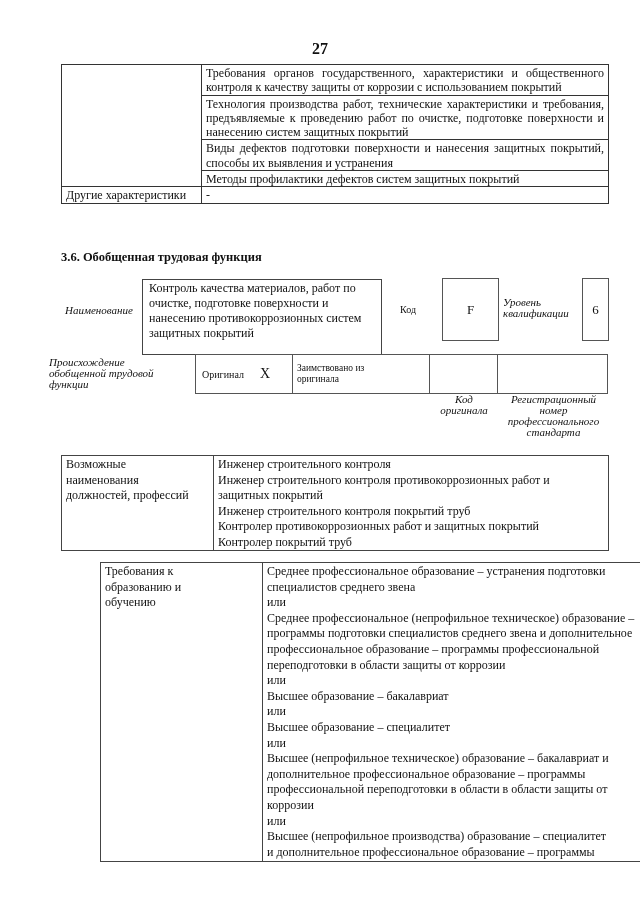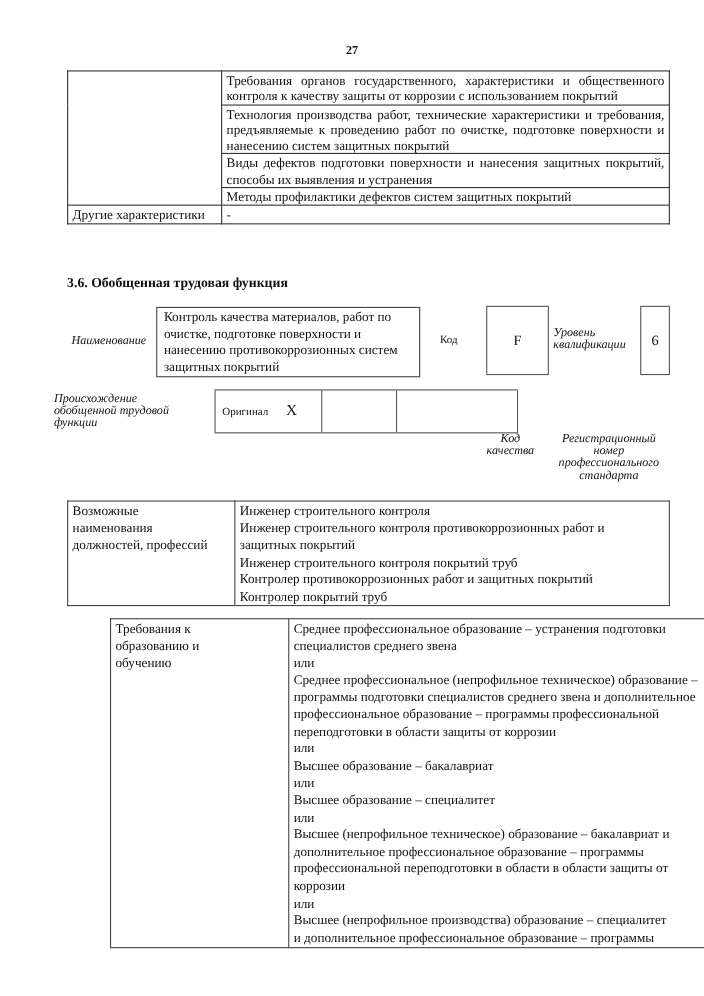--- a/index.html
+++ b/index.html
@@ -2,34 +2,34 @@
 <html><head>
   <meta charset="utf-8">
   <style>
     html, body { margin: 0; padding: 0; background: #ffffff; }
     body {
       width: 640px; height: 905px; position: relative; overflow: hidden;
       font-family: "Liberation Serif", "DejaVu Serif", serif;
       color: #111;
     }
     .abs { position: absolute; }
-    .page-num { left: 0; width: 640px; top: 40px; text-align: center; font-size: 11px; font-weight: bold; }
+    .page-num { left: 0; width: 640px; top: 40px; text-align: center; font-size: 16px; font-weight: bold; }
 
     
     table { border-collapse: collapse; }
     .t1 { left: 61px; top: 64px; width: 548px; font-size: 12px; line-height: 14.3px; }
     .t1 td { border: 1px solid #333; vertical-align: top; padding: 1px 4px 0 4px; }
     .t1 td.lc { width: 131px; margin-left: 45px; }
     .t1 td.rc { text-align: justify; }
 
     .section-title { left: 61px; top: 250px; font-size: 12.5px; font-weight: bold; text-align: center; }
 
     .lbl-sm { font-size: 11px; line-height: 11px; font-style: italic; }
     .name-label { left: 65px; top: 305px; }
-    .name-box { left: 142px; top: 279px; width: 240px; height: 64px; border: 1px solid #444; font-size: 12px; line-height: 15px; padding: 1px 6px; box-sizing: border-box; }
+    .name-box { left: 142px; top: 279px; width: 240px; height: 76px; border: 1px solid #444; font-size: 12px; line-height: 15px; padding: 1px 6px; box-sizing: border-box; }
     .code-label { left: 400px; top: 304px; font-size: 10px; }
     .code-box { left: 442px; top: 278px; width: 57px; height: 63px; border: 1px solid #555; box-sizing: border-box; display: flex; align-items: center; justify-content: center; font-size: 13px; }
     .level-label { left: 503px; top: 297px; }
     .level-box { left: 582px; top: 278px; width: 27px; height: 63px; border: 1px solid #555; box-sizing: border-box; display: flex; align-items: center; justify-content: center; font-size: 13px; }
 
     .origin-label { left: 49px; top: 357px; }
     .origin-row { left: 195px; top: 354px; height: 38px; display: flex; border-top: 1px solid #555; border-bottom: 1px solid #555; }
     .origin-row .cell { border-left: 1px solid #555; box-sizing: border-box; height: 100%; display: flex; align-items: center; }
     .origin-row .cell:last-child { border-right: 1px solid #555; }
     .c-orig { width: 97px; padding-left: 6px; font-size: 10px; }
@@ -88,24 +88,27 @@
 <div class="abs level-box">
     <span>6</span>
   </div>
 
 <div class="abs lbl-sm origin-label" style="width:115px;">Происхождение обобщенной трудовой функции</div>
 <div class="abs origin-row">
   <div class="cell c-orig">
     <span>Оригинал</span>
     <span class="x">X</span>
   </div>
+  <div class="cell c-borrow">
+    <span style="width:100px;display:block;">Заимствовано из оригинала</span>
+  </div>
   <div class="cell c-code"></div>
   <div class="cell c-reg"></div>
 </div>
-<div class="abs lbl-sm cap-code" style="padding:0 10px;box-sizing:border-box;">Код качества</div>
+<div class="abs lbl-sm cap-code" style="padding:0 10px;box-sizing:border-box;">Код оригинала</div>
 <div class="abs lbl-sm cap-reg" style="padding:0 8px;box-sizing:border-box;">Регистрационный номер профессионального стандарта</div>
 
 <table class="abs t2">
   <tbody>
       <tr>
     <td class="lc" style="padding-right:20px;">Возможные наименования должностей, профессий</td>
     <td>
       <span class="line">Инженер строительного контроля</span>
       <span class="line" style="padding-right:40px;">Инженер строительного контроля противокоррозионных работ и защитных покрытий</span>
       <span class="line">Инженер строительного контроля покрытий труб</span>

